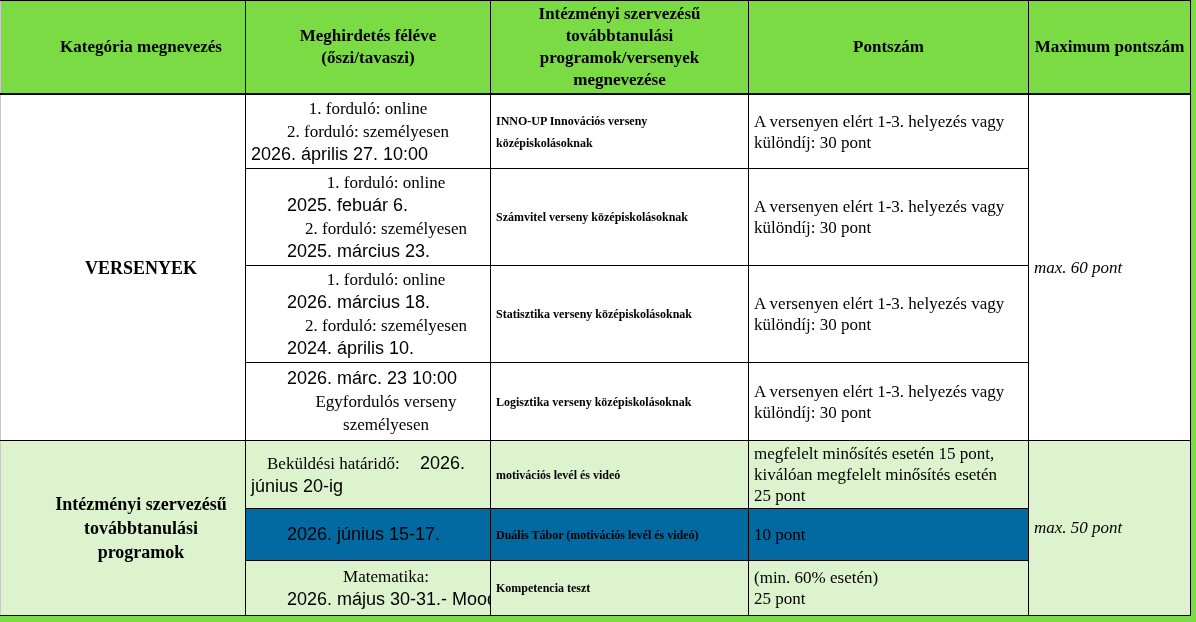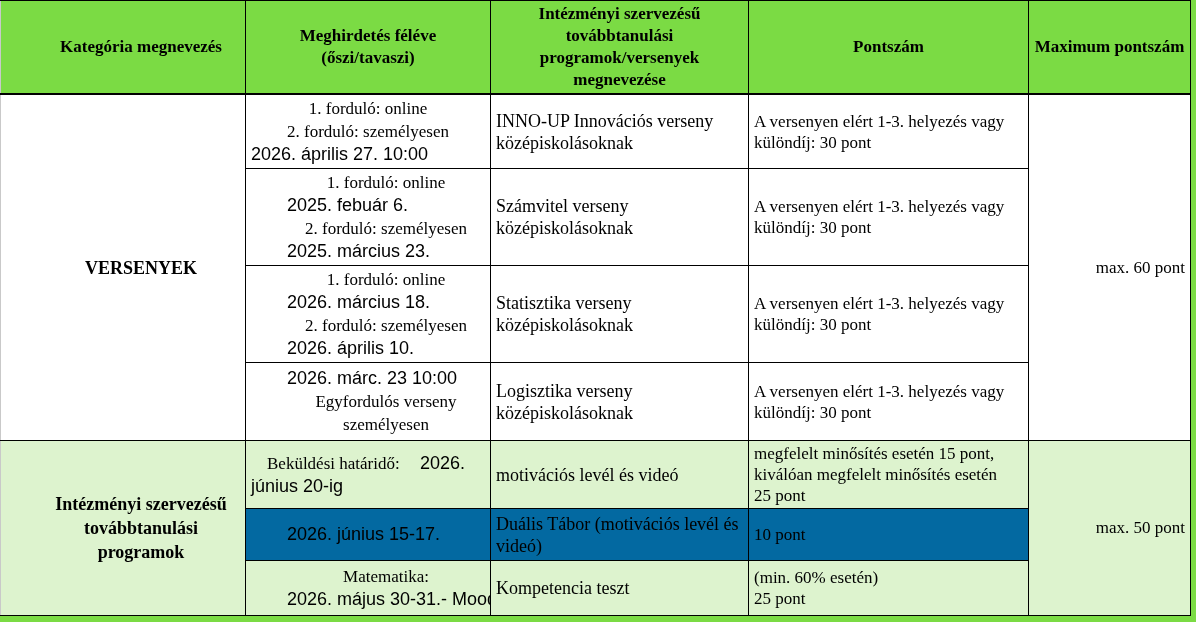--- a/index.html
+++ b/index.html
@@ -41,27 +41,27 @@
     font-weight:bold;
     font-size:18px;
     line-height:24px;
   }
   .sem-cell { font-size:17px; line-height:23px; }
   .sem-line { display:block; white-space:nowrap; }
   .seg-inline { display:inline;margin-left:16px; }
   .t-normal { font-family:"Liberation Serif", serif; font-weight:normal; font-size:17px;text-align:center; }
   .t-bold-sans { font-family:"Liberation Sans", sans-serif; font-weight:normal; font-size:18px; }
   .program-cell {
-    font-weight:normal;
-    font-size:18px;
+    font-weight:bold;
+    font-size:12px;
     line-height:22px;
   }
   .points-cell { font-size:17px; line-height:21px; }
   .points-line { display:block; }
-  .max-cell { text-align:right; font-size:17px; }
+  .max-cell { text-align:left; font-size:17px;font-style:italic; }
 </style>
 </head>
 <body>
 
 <div class="page">
   <table class="points-table">
     <colgroup>
       <col class="c1">
         <col class="c2">
         <col class="c3">
@@ -103,21 +103,21 @@
           <td class="points-cell">
             <span class="points-line">A versenyen elért 1-3. helyezés vagy</span>
             <span class="points-line">különdíj: 30 pont</span>
           </td>
         </tr>
         <tr class="r3" style="background: rgb(255, 255, 255);">
           <td class="sem-cell">
             <span class="sem-line t-normal">1. forduló: online</span>
             <span class="sem-line t-bold-sans">2026. március 18.</span>
             <span class="sem-line t-normal">2. forduló: személyesen</span>
-            <span class="sem-line t-bold-sans">2026. április 10.</span>
+            <span class="sem-line t-bold-sans">2024. április 10.</span>
           </td>
           <td class="program-cell">Statisztika verseny középiskolásoknak</td>
           <td class="points-cell">
             <span class="points-line">A versenyen elért 1-3. helyezés vagy</span>
             <span class="points-line">különdíj: 30 pont</span>
           </td>
         </tr>
         <tr class="r4" style="background: rgb(255, 255, 255);">
           <td class="sem-cell">
             <span class="sem-line t-bold-sans">2026. márc. 23 10:00</span>

